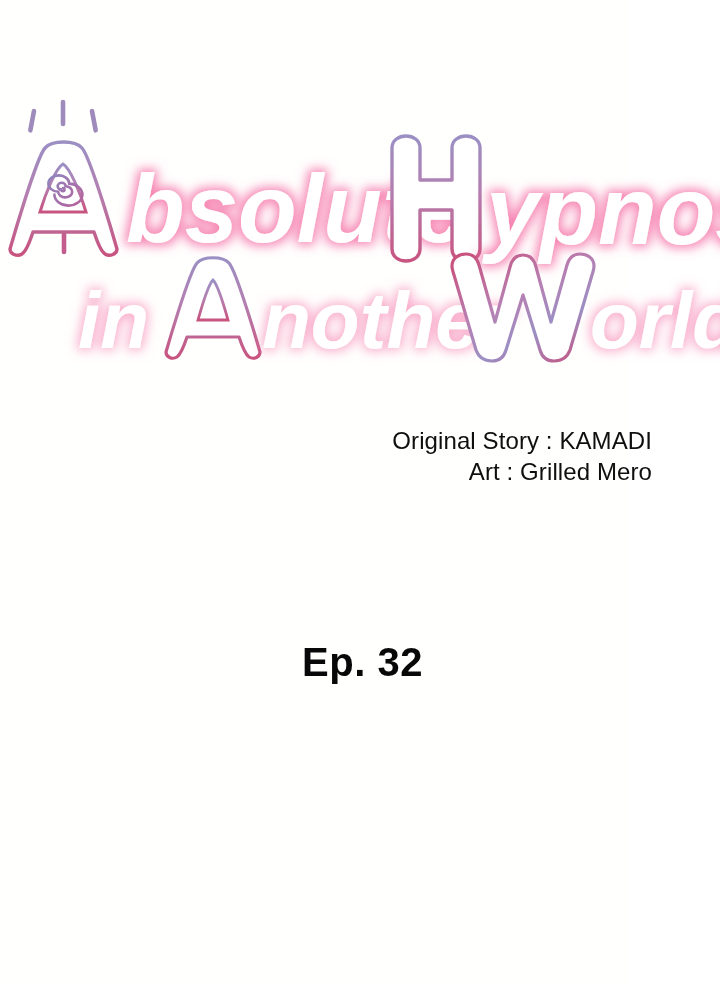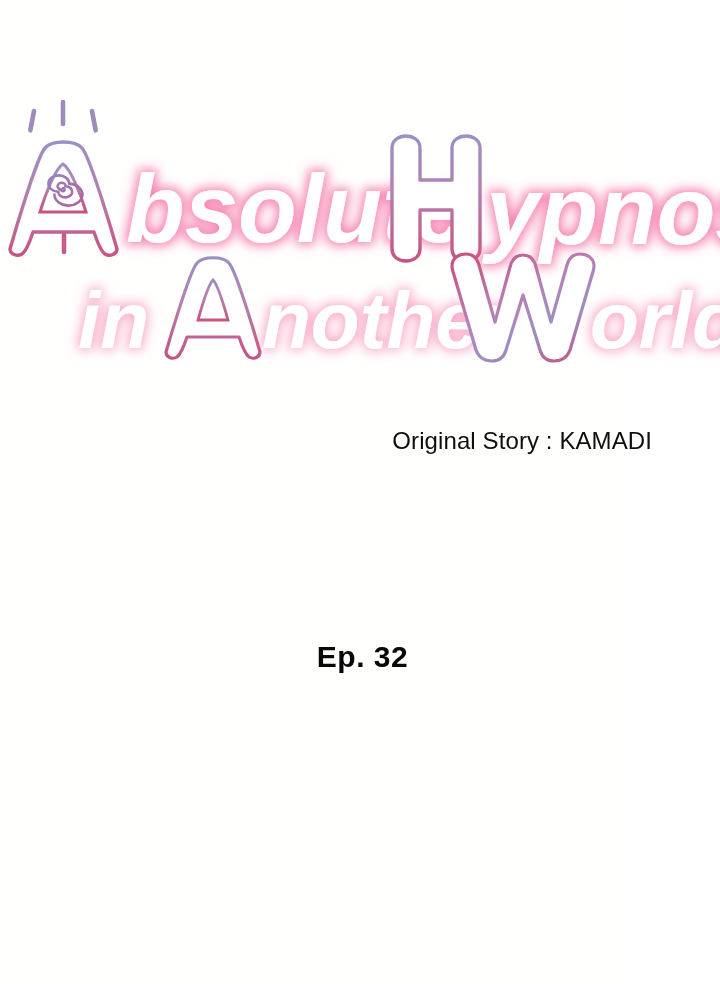--- a/index.html
+++ b/index.html
@@ -60,21 +60,21 @@
   
   .episode {
     position: absolute;
     left: 0;
     top: 640px;
     width: 725px;
     text-align: center;
   }
   .episode-label {
     font-family: "Liberation Sans", sans-serif;
-    font-size: 30px;
+    font-size: 40px;
     font-weight: 700;
     letter-spacing: 0.5px;
     color: #080808;
   }
 </style>
 </head>
 <body>
 
 <div id="page">
 
@@ -186,19 +186,20 @@
                    L454 189 C453 186 452 183 452 180 Z" fill="#ffffff" stroke="url(#capGradW)" stroke-width="3.2" stroke-linejoin="round"></path>
         </g>
 
         <text x="590" y="262" font-family="Liberation Sans, sans-serif" font-size="80" font-weight="700" font-style="italic" fill="#ffffff" filter="url(#pinkGlowSoft)">orld</text>
       </g>
     </svg>
   </div>
 
   <div class="credits">
     <div class="credits-line">Original Story : KAMADI</div>
+    <div class="credits-line">Art : Grilled Mero</div>
   </div>
 
   <div class="episode">
     <span class="episode-label">Ep. 32</span>
   </div>
 
 </div>
 
 </body></html>

